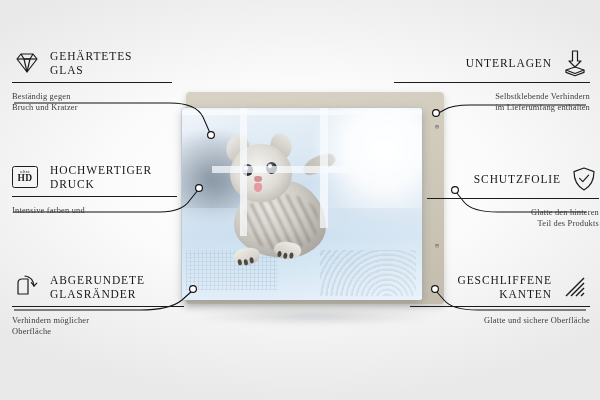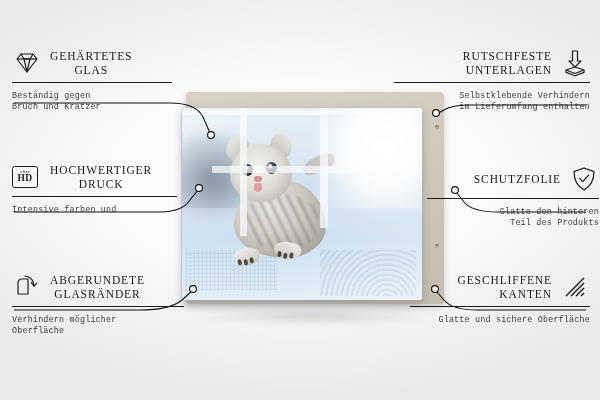--- a/index.html
+++ b/index.html
@@ -217,30 +217,30 @@
   .callout.right .head { justify-content: flex-end; }
 
   .ttl {
     font-family: "Liberation Serif", serif;
     font-size: 11.5px;
     letter-spacing: .9px;
     color: #17181a;
     line-height: 14px;
     text-transform: uppercase;
   }
-  .callout.left .ttl  { text-align: center; }
+  .callout.left .ttl  { text-align: left; }
   .callout.right .ttl { text-align: right; }
 
   .rule {
     height: 1px;
     background: #1b1c1e;
     margin: 4px 0 4px;
   }
   .sub {
-    font-family: Liberation Mono, monospace;
+    font-family: Liberation Serif, serif;
     font-size: 8.4px;
     line-height: 11px;
     color: #3a3b3d;
     letter-spacing: .2px;
     margin-top: 8px;
   }
   .callout.left .sub  { text-align: left; }
   .callout.right .sub { text-align: right; }
 
   .ico { flex: 0 0 auto; width: 30px; height: 30px; display: block; }
@@ -401,21 +401,20 @@
     <div class="rule"></div>
     <div class="sub">
       <div>Verhindern möglicher</div>
       <div>Oberfläche</div>
     </div>
   </div>
 
   <div class="callout right" id="c-pads">
     <div class="head">
       <div class="ttl">
-        <div>RUTSCHFESTE</div>
         <div>UNTERLAGEN</div>
       </div>
       <svg class="ico" viewBox="0 0 30 30">
         <g fill="none" stroke="#1b1c1e" stroke-width="1.2" stroke-linejoin="round">
           <path d="M12.5,3 L17.5,3 L17.5,13 L21,13 L15,19 L9,13 L12.5,13 Z"></path>
           <path d="M15,19 L24,22 L15,25.5 L6,22 Z"></path>
           <path d="M6,22 L6,24.4 L15,27.8 L24,24.4 L24,22"></path>
         </g>
       </svg>
     </div>

